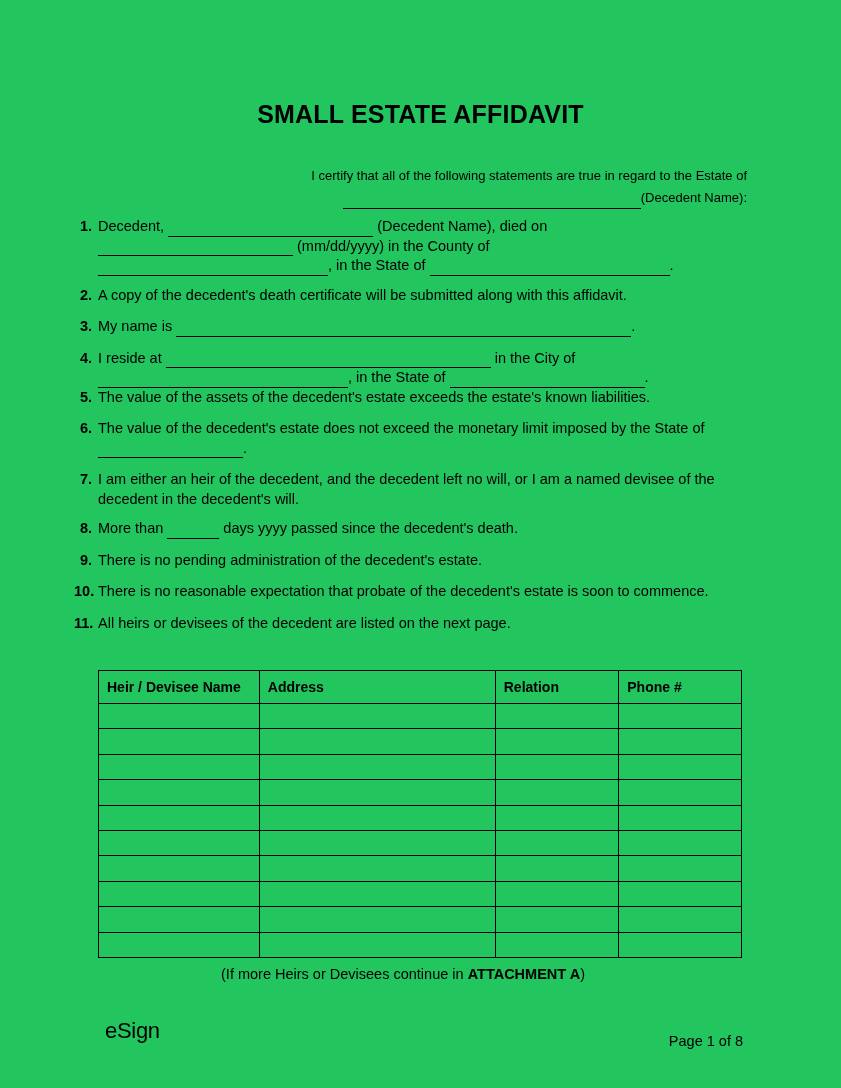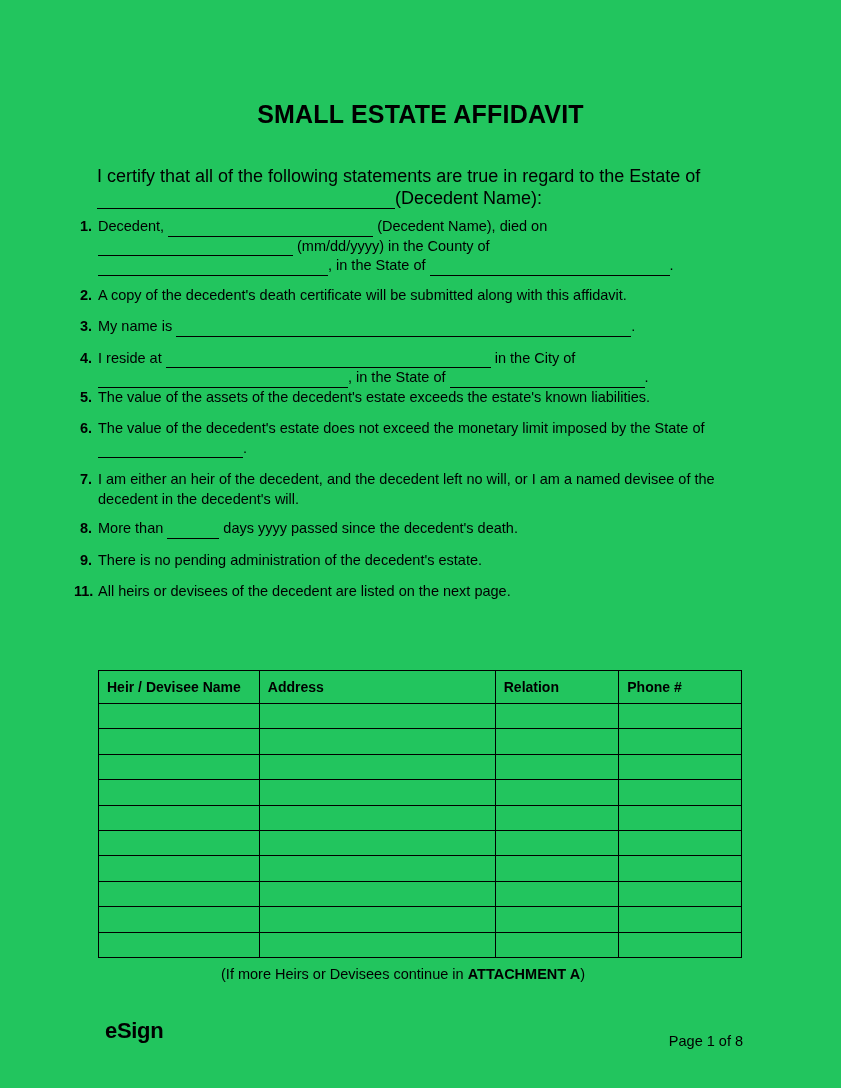--- a/index.html
+++ b/index.html
@@ -29,22 +29,23 @@
     font-weight: bold;
     letter-spacing: 0.2px;
   }
 
   
   .intro {
     position: absolute;
     top: 165px;
     left: 97px;
     width: 650px;
-    font-size: 18px;
+    font-size: 13px;
     line-height: 22px;
+    text-align: right;
   }
   .intro-line2 {
     white-space: nowrap;
   }
 
   
   .list {
     position: absolute;
     top: 217px;
     left: 70px;
@@ -118,21 +119,21 @@
     margin-top: 11px;
   }
   .table-note b { font-weight: bold; }
 
   
   .footer-logo {
     position: absolute;
     left: 105px;
     top: 1018px;
     font-size: 22px;
-    font-weight: bold;
+    font-weight: normal;
     letter-spacing: -0.3px;
   }
   .footer-page {
     position: absolute;
     right: 98px;
     top: 1026px;
     font-size: 14.5px;
     margin-top: 7px;
   }
 </style>
@@ -179,20 +180,24 @@
         <span class="item-num">7.</span>
         <span class="item-body"><span>I am either an heir of the decedent, and the decedent left no will, or I am a named devisee of the decedent in the decedent's will.</span></span>
       </div>
       <div class="item" style="margin-bottom: 12px;">
         <span class="item-num">8.</span>
         <span class="item-body"><span>More than </span><span class="ln" style="width: 52px;"></span><span> days yyyy passed since the decedent's death.</span></span>
       </div>
       <div class="item" style="margin-bottom: 12px;">
         <span class="item-num">9.</span>
         <span class="item-body"><span>There is no pending administration of the decedent's estate.</span></span>
+      </div>
+      <div class="item" style="margin-bottom: 12px;">
+        <span class="item-num wide">10.</span>
+        <span class="item-body"><span>There is no reasonable expectation that probate of the decedent's estate is soon to commence.</span></span>
       </div>
       <div class="item">
         <span class="item-num wide">11.</span>
         <span class="item-body"><span>All heirs or devisees of the decedent are listed on the next page.</span></span>
       </div>
     </div>
 
   <table class="heirs-table">
     <thead>
       <tr>

